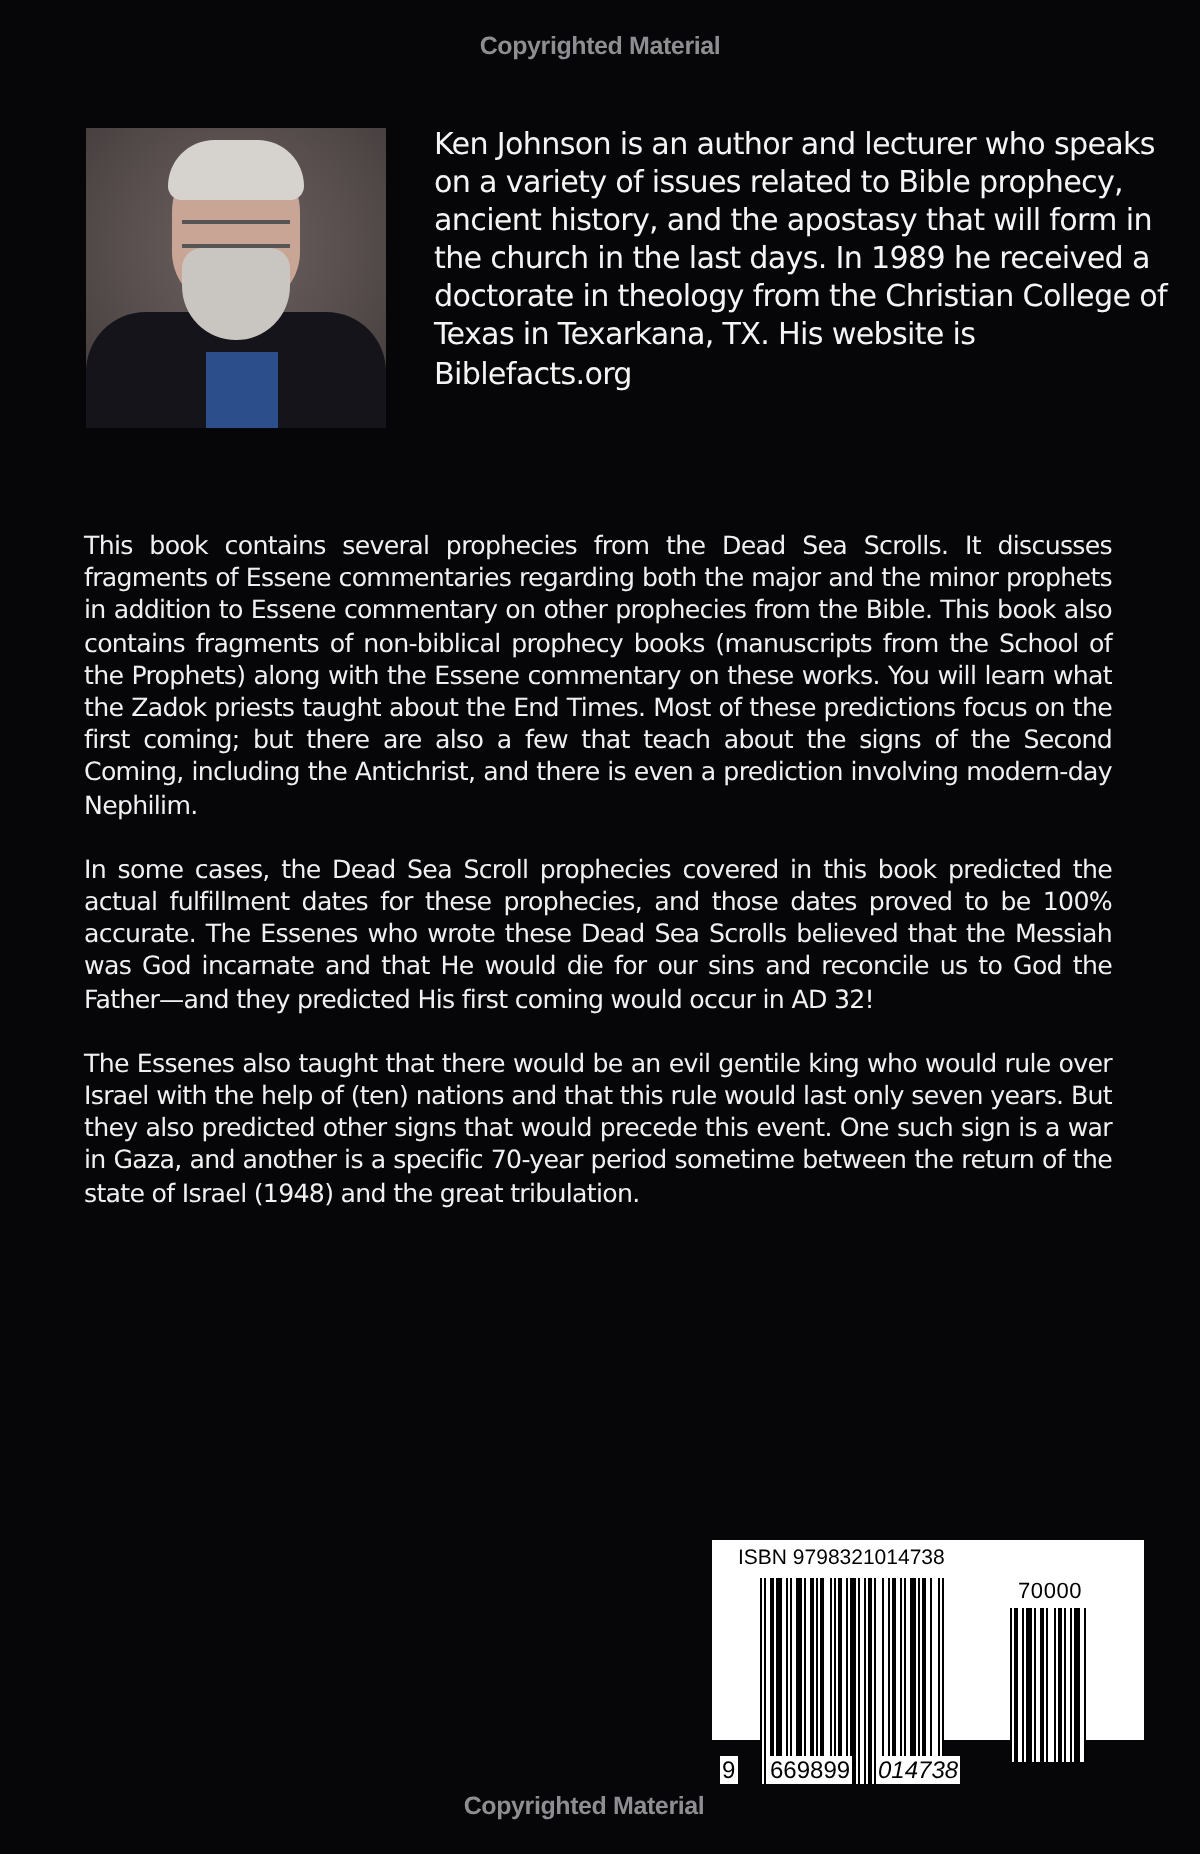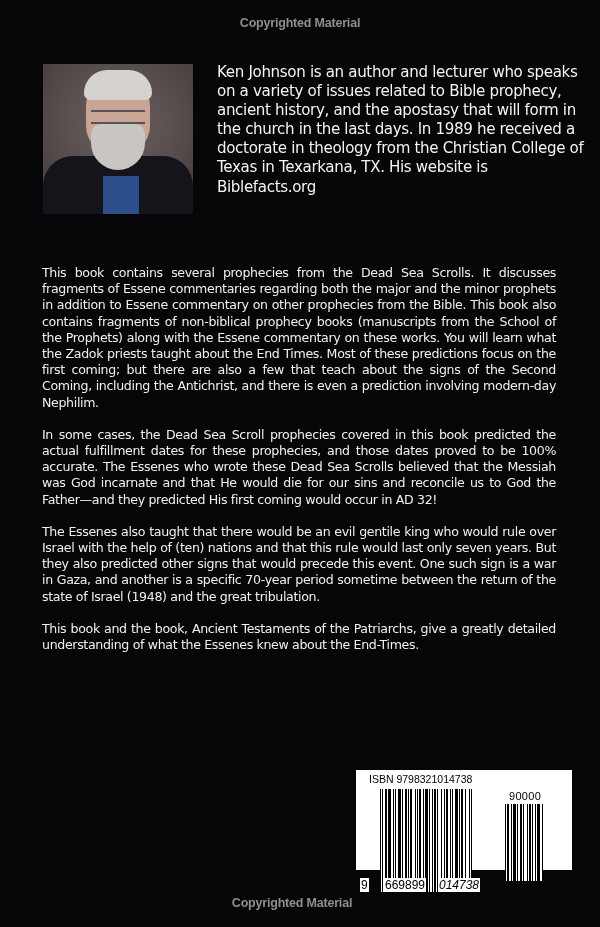--- a/index.html
+++ b/index.html
@@ -80,26 +80,25 @@
   <div class="beard"></div>
   <div class="glasses"></div>
 </div>
 
 <div class="bio">Ken Johnson is an author and lecturer who speaks on a variety of issues related to Bible prophecy, ancient history, and the apostasy that will form in the church in the last days. In 1989 he received a doctorate in theology from the Christian College of Texas in Texarkana, TX. His website is Biblefacts.org</div>
 
 <div class="desc">
   <p>This book contains several prophecies from the Dead Sea Scrolls. It discusses fragments of Essene commentaries regarding both the major and the minor prophets in addition to Essene commentary on other prophecies from the Bible. This book also contains fragments of non-biblical prophecy books (manuscripts from the School of the Prophets) along with the Essene commentary on these works. You will learn what the Zadok priests taught about the End Times. Most of these predictions focus on the first coming; but there are also a few that teach about the signs of the Second Coming, including the Antichrist, and there is even a prediction involving modern-day Nephilim.</p>
   <p>In some cases, the Dead Sea Scroll prophecies covered in this book predicted the actual fulfillment dates for these prophecies, and those dates proved to be 100% accurate. The Essenes who wrote these Dead Sea Scrolls believed that the Messiah was God incarnate and that He would die for our sins and reconcile us to God the Father—and they predicted His first coming would occur in AD 32!</p>
   <p>The Essenes also taught that there would be an evil gentile king who would rule over Israel with the help of (ten) nations and that this rule would last only seven years. But they also predicted other signs that would precede this event. One such sign is a war in Gaza, and another is a specific 70-year period sometime between the return of the state of Israel (1948) and the great tribulation.</p>
-  <p>This book and the book, Ancient Testaments of the Patriarchs, give a greatly detailed understanding of what the Essenes knew about the End-Times.</p>
 </div>
 
 <div class="barcode-box">
   <div class="isbn-label">ISBN 9798321014738</div>
-  <div class="price-code">90000</div>
+  <div class="price-code">70000</div>
   <div class="bars-main" id="bars-main">
       <div class="bar" style="width: 1px; background: rgb(0, 0, 0);"></div>
       <div class="bar" style="width: 1px; background: rgb(255, 255, 255);"></div>
       <div class="bar" style="width: 1px; background: rgb(0, 0, 0);"></div>
       <div class="bar" style="width: 2px; background: rgb(255, 255, 255);"></div>
       <div class="bar" style="width: 2px; background: rgb(0, 0, 0);"></div>
       <div class="bar" style="width: 1px; background: rgb(255, 255, 255);"></div>
       <div class="bar" style="width: 3px; background: rgb(0, 0, 0);"></div>
       <div class="bar" style="width: 2px; background: rgb(255, 255, 255);"></div>
       <div class="bar" style="width: 1px; background: rgb(0, 0, 0);"></div>

